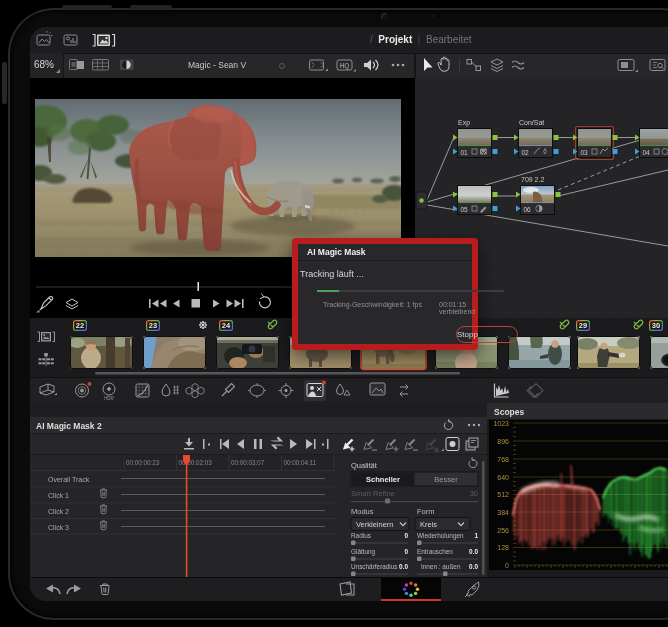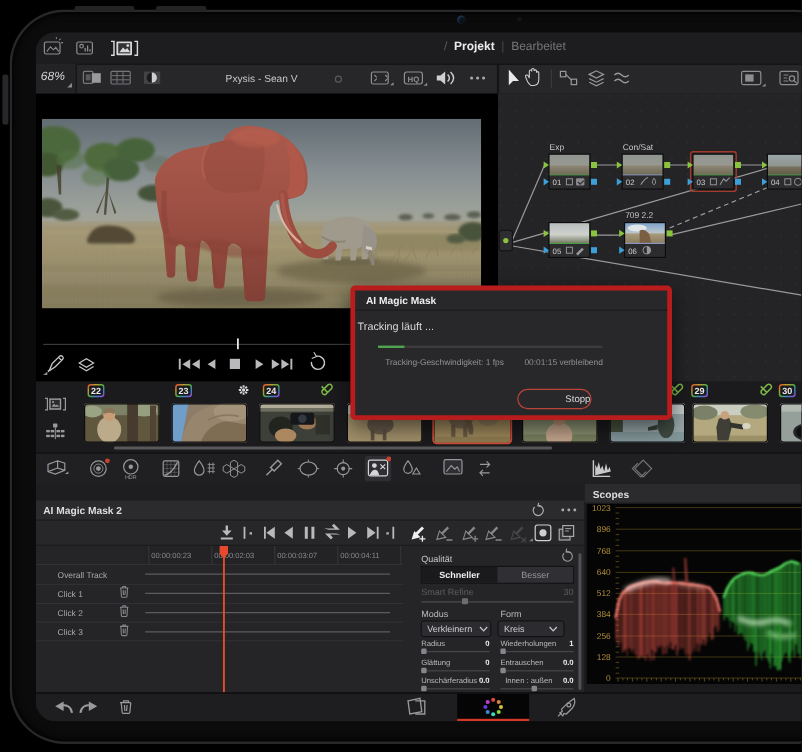--- a/index.html
+++ b/index.html
@@ -35,21 +35,21 @@
   <rect x="67" y="7.5" width="13" height="11.5" rx="1" fill="#d8d8d9" stroke="none"></rect>
   <rect x="68.5" y="9" width="10" height="8.5" fill="#333336" stroke="none"></rect>
   <path d="M69.5,16.5 l3,-4 l2,2 l1.5,-1.5 l2.5,3.5 z" fill="#d8d8d9" stroke="none"></path>
   <circle cx="76.5" cy="11" r="1.2" fill="#d8d8d9" stroke="none"></circle>
  </g>
 </svg>
 <div class="abs" style="left:370px;top:34px;width:290px;height:14px;font-size:10px;color:#ebebec;font-weight:bold;"><span style="color:#5a5a5c;font-weight:normal;">/&nbsp;&nbsp;</span>Projekt <span style="color:#47474a;font-weight:normal;">&nbsp;|&nbsp;</span> <span style="color:#76767a;font-weight:normal;">Bearbeitet</span></div>
 
 <div class="abs" style="left:30px;top:53px;width:670px;height:25px;background:#27272a;border-top:1px solid #121214;box-sizing:border-box;"></div>
 <div class="abs" style="left:30px;top:53px;width:34px;height:25px;border-right:1px solid #151517;background:#232326;box-sizing:border-box;"></div>
-<div class="abs" style="left:34px;top:59px;font-size:10px;color:#d5d5d7;font-style:italic;">68%</div>
+<div class="abs" style="left:34px;top:59px;font-size:10px;color:#d5d5d7;">68%</div>
 <div class="abs" style="left:56px;top:69px;width:0;height:0;border-left:4px solid transparent;border-bottom:4px solid #8a8a8d;"></div>
 <svg id="row2icons" class="abs" style="left:30px;top:53px;" width="640" height="25" viewBox="0 0 640 25">
  <g>
   <rect x="39.5" y="6.5" width="8" height="10" rx="1" fill="none" stroke="#77777a" stroke-width="1"></rect>
   <rect x="41.5" y="9" width="4" height="5" fill="#5a5a5d"></rect>
   <rect x="46.5" y="8" width="7.5" height="8" fill="#9a9a9d"></rect>
   <rect x="62.5" y="6.5" width="16" height="10.5" rx="1" fill="none" stroke="#77777a" stroke-width="1"></rect>
   <path d="M63,10 l15,0 M63,13.5 l15,0 M67.5,7 l0,9.5 M72.5,7 l0,9.5" stroke="#77777a" stroke-width="0.8"></path>
   <rect x="90" y="6.5" width="13.5" height="10.5" rx="1" fill="#434346"></rect>
   <path d="M96.5,7.5 a4.2,4.2 0 0 0 0,8.5 z" fill="#1a1a1c"></path>
@@ -97,21 +97,21 @@
    <rect x="588" y="6.5" width="16" height="11" rx="1.5"></rect>
    <rect x="591" y="9" width="7" height="6" fill="#8e8e91" stroke="none"></rect>
    <path d="M605,19 l3,0 l0,-2.5 z" fill="#8e8e91" stroke="none"></path>
    <rect x="620" y="6.5" width="15" height="11" rx="1.5"></rect>
    <path d="M623,9.5 l4,0 m-4,2.5 l3,0 m-3,2.5 l4,0" stroke-width="0.8"></path>
    <circle cx="630" cy="12.5" r="2.2"></circle>
    <path d="M631.5,14 l2.5,2.5"></path>
   </g>
  </g>
 </svg>
-<div class="abs" style="left:188px;top:60px;font-size:8.5px;color:#c9c9cb;">Pxysis - Sean V</div>
+<div class="abs" style="left:188px;top:60px;font-size:8.5px;color:#c9c9cb;">Magic - Sean V</div>
 <div class="abs" style="left:279px;top:63px;width:4px;height:4px;border:1px solid #5a5a5d;border-radius:50%;"></div>
 <div class="abs" style="left:414px;top:53px;width:2px;height:25px;background:#151517;"></div>
 
 <div class="abs" style="left:30px;top:78px;width:385px;height:240px;background:#000;"></div>
 <svg id="video" class="abs" style="left:35px;top:99px;" width="366" height="158" viewBox="0 0 366 158">
  <defs>
   <linearGradient id="sky" x1="0" y1="0" x2="0" y2="1">
    <stop offset="0" stop-color="#626c73"></stop>
             <stop offset="0.5" stop-color="#868e91"></stop>
             <stop offset="0.85" stop-color="#9a9f99"></stop>
@@ -1004,25 +1004,25 @@
   <circle cx="376.4" cy="7" r="1.7" fill="#c43ad8"></circle>
  </g>
 
  <g transform="translate(435,3)" stroke="#9b9b9e" fill="none" stroke-width="1">
   <path d="M13.5,1 q1.5,4 -1.5,8 l-5,5 l-2,-0.5 l-1,2 l-2.5,-2.5 l2,-1 l-0.5,-2 l5,-5 q4,-3 5.5,-4 z"></path>
   <circle cx="9" cy="6.5" r="1.6"></circle>
   <path d="M3,13 l-3,3"></path>
  </g>
 </svg>
 
-<div id="dialog" class="abs" style="left:292px;top:238px;width:268px;height:112px;background:#28282b;border-radius:4px;box-shadow:0 6px 18px rgba(0,0,0,.55);border:4px solid #b91c1c;box-sizing:border-box;">
+<div id="dialog" class="abs" style="left:292px;top:238px;width:186px;height:112px;background:#28282b;border-radius:4px;box-shadow:0 6px 18px rgba(0,0,0,.55);border:6px solid #b91c1c;box-sizing:border-box;">
   <div style="position:absolute;left:0;top:0;width:100%;height:16px;border-bottom:1px solid #1c1c1e;"></div>
   <div style="position:absolute;left:9px;top:3px;font-size:8.5px;font-weight:bold;color:#efefef;">AI Magic Mask</div>
   <div style="position:absolute;left:2px;top:25px;font-size:9px;color:#d8d8da;">Tracking läuft ...</div>
   <div style="position:absolute;left:19px;top:46px;width:187px;height:2px;background:#3c3c3f;"></div>
   <div style="position:absolute;left:19px;top:46px;width:22px;height:2px;background:#4fa34f;"></div>
   <div style="position:absolute;left:25px;top:57px;font-size:7px;color:#929295;">Tracking-Geschwindigkeit: 1 fps</div>
   <div style="position:absolute;left:141px;top:57px;font-size:7px;color:#929295;">00:01:15 verbleibend</div>
-  <div style="position:absolute;left:135px;top:82px;width:60px;height:15px;border:1px solid #b94438;border-radius:9px;text-align:right;font-size:8px;color:#d8d8da;line-height:15px;">Stopp</div>
+  <div style="position:absolute;left:158px;top:82px;width:60px;height:15px;border:1px solid #b94438;border-radius:9px;text-align:left;font-size:8px;color:#d8d8da;line-height:15px;">Stopp</div>
 </div>
 
 </div>
 </div>
 
 </body></html>

